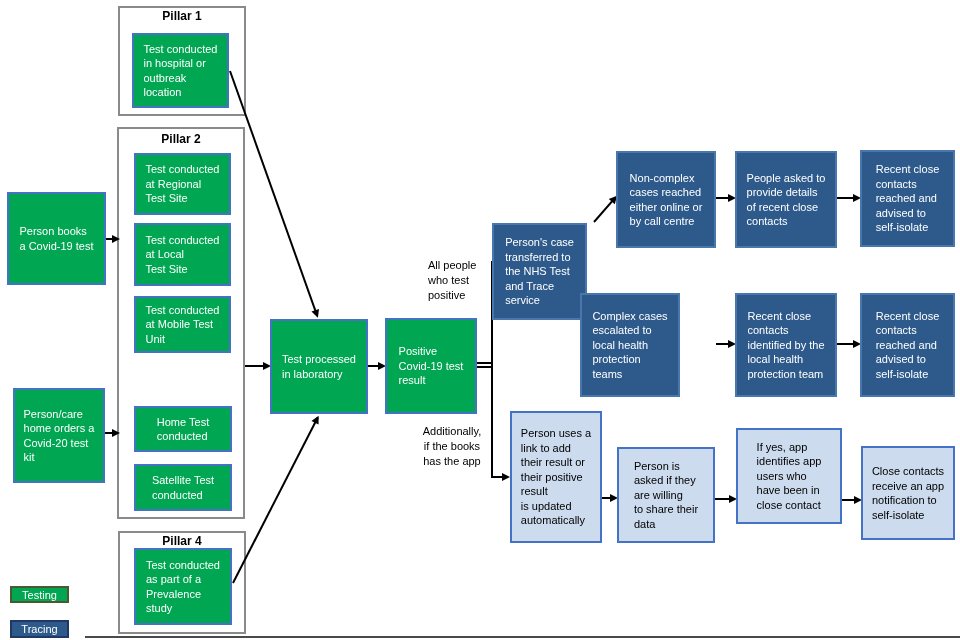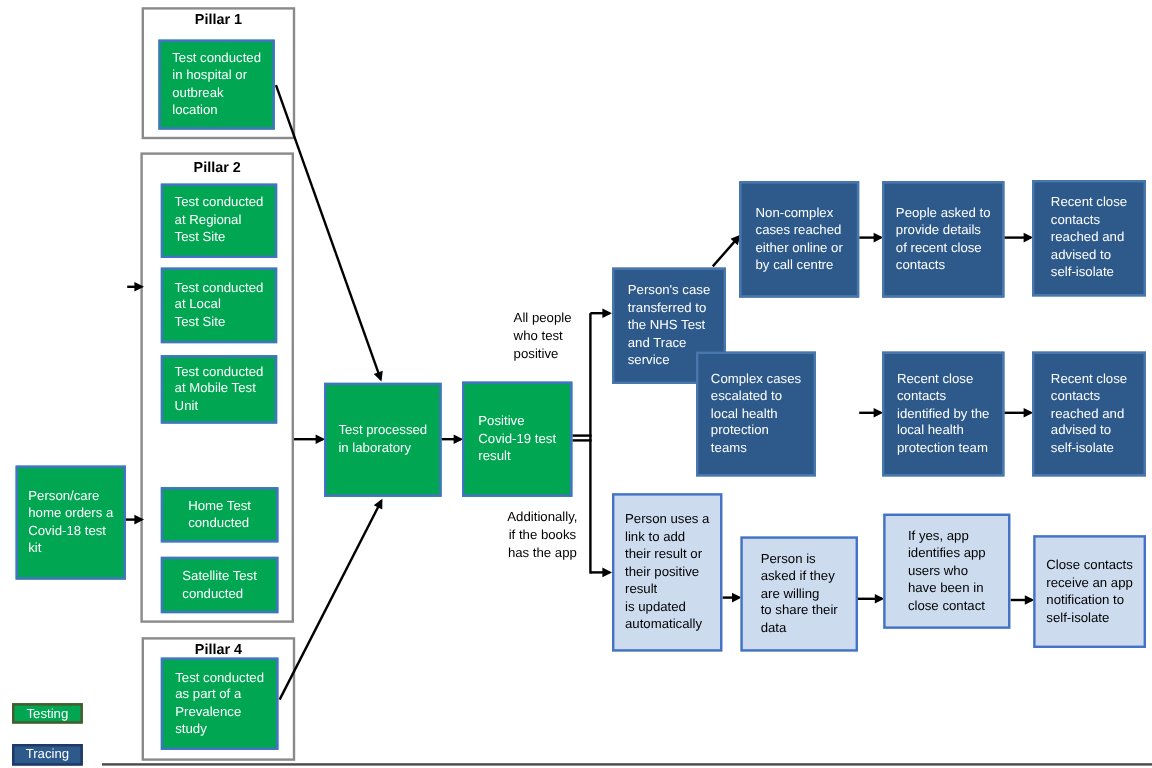--- a/index.html
+++ b/index.html
@@ -72,23 +72,25 @@
   <div class="arrow" style="left:594px;top:221px;width:33px;transform:rotate(-48.8deg);"></div>
   <div class="arrow" style="left:597px;top:318px;width:30px;transform:rotate(53.2deg);"></div>
   <div class="arrow" style="left:716px;top:197px;width:18px;"></div>
   <div class="arrow" style="left:837px;top:197px;width:22px;"></div>
   <div class="arrow" style="left:716px;top:343px;width:18px;"></div>
   <div class="arrow" style="left:837px;top:343px;width:22px;"></div>
   <div class="arrow" style="left:602px;top:497px;width:14px;"></div>
   <div class="arrow" style="left:715px;top:498px;width:20px;"></div>
   <div class="arrow" style="left:842px;top:499px;width:18px;"></div>
 
+  <div class="box green" style="left:7px;top:192px;width:99px;height:93px;">Person books
+a Covid-19 test</div>
   <div class="box green" style="left:13px;top:388px;width:92px;height:95px;">Person/care
 home orders a
-Covid-18 test
+Covid-20 test
 kit</div>
   <div class="box green" style="left:132px;top:33px;width:97px;height:75px;">Test conducted
 in hospital or
 outbreak
 location</div>
   <div class="box green" style="left:134px;top:153px;width:97px;height:62px;">Test conducted
 at Regional
 Test Site</div>
   <div class="box green" style="left:134px;top:223px;width:97px;height:63px;">Test conducted
 at Local
@@ -103,21 +105,21 @@
   <div class="box green" style="left:134px;top:548px;width:98px;height:77px;">Test conducted
 as part of a
 Prevalence
 study</div>
   <div class="box green" style="left:270px;top:319px;width:98px;height:95px;">Test processed
 in laboratory</div>
   <div class="box green" style="left:385px;top:318px;width:92px;height:96px;">Positive
 Covid-19 test
 result</div>
 
-  <div class="box dblue" style="left:510px;top:223px;width:95px;height:97px;">Person's case
+  <div class="box dblue" style="left:492px;top:223px;width:95px;height:97px;">Person's case
 transferred to
 the NHS Test
 and Trace
 service</div>
   <div class="box dblue" style="left:616px;top:151px;width:100px;height:97px;">Non-complex
 cases reached
 either online or
 by call centre</div>
   <div class="box dblue" style="left:735px;top:151px;width:102px;height:97px;">People asked to
 provide details

